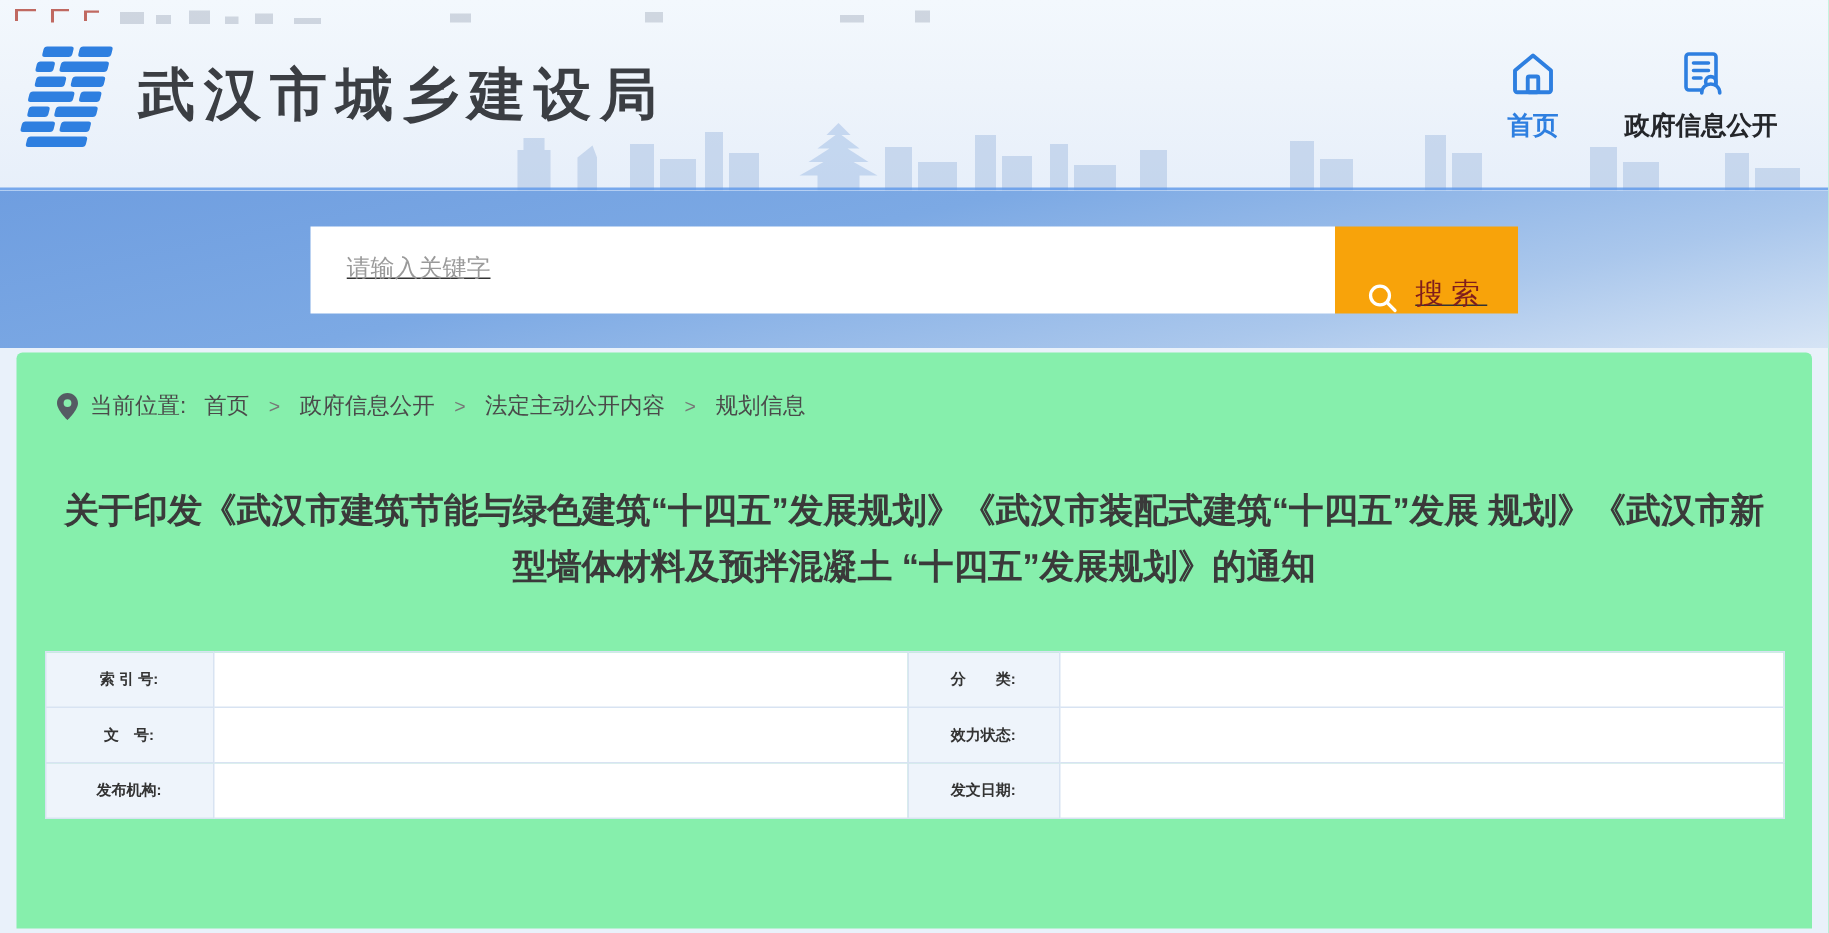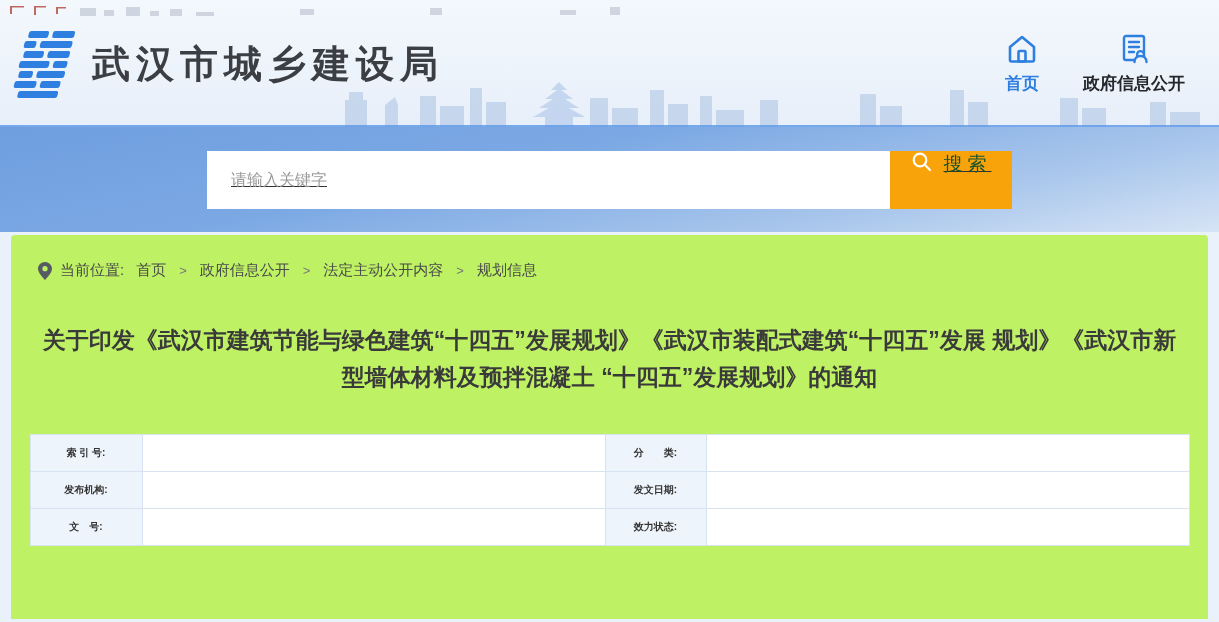--- a/index.html
+++ b/index.html
@@ -75,35 +75,35 @@
     color: #333;
     font-family: inherit;
     background: #ffffff;
   }
   .search-input::placeholder { color: #9a9a9a; }
   .search-button {
     width: 122px;
     height: 58px;
     border: none;
     background: #f8a30a;
-    color: #14532d;
+    color: #7f1d1d;
     font-size: 19px;
     font-family: inherit;
     display: flex;
-    align-items: flex-start;
+    align-items: flex-end;
     justify-content: center;
     gap: 12px;
     cursor: pointer;
     letter-spacing: 5px;
   }
   .search-button svg { flex: 0 0 auto; }
 
   
   .card {
-    background: #bef264;
+    background: #86efac;
     margin: 3px 11px 0 11px;
     border-radius: 4px 4px 0 0;
     min-height: 384px;
     padding: 26px 0 17px 0;
   }
   .breadcrumb {
     display: flex;
     align-items: center;
     margin-left: 27px;
     font-size: 15px;
@@ -281,27 +281,27 @@
         <col>
     </colgroup>
     <tbody>
       <tr class="meta-row">
         <td class="lbl">索 引 号:</td>
         <td class="val"></td>
         <td class="lbl">分　　类:</td>
         <td class="val"></td>
       </tr>
       <tr class="meta-row">
-        <td class="lbl">发布机构:</td>
-        <td class="val"></td>
-        <td class="lbl">发文日期:</td>
+        <td class="lbl">文　号:</td>
+        <td class="val"></td>
+        <td class="lbl">效力状态:</td>
         <td class="val"></td>
       </tr>
       <tr class="meta-row">
-        <td class="lbl">文　号:</td>
-        <td class="val"></td>
-        <td class="lbl">效力状态:</td>
+        <td class="lbl">发布机构:</td>
+        <td class="val"></td>
+        <td class="lbl">发文日期:</td>
         <td class="val"></td>
       </tr>
     </tbody>
   </table>
 
 </div>
 
 </body></html>

